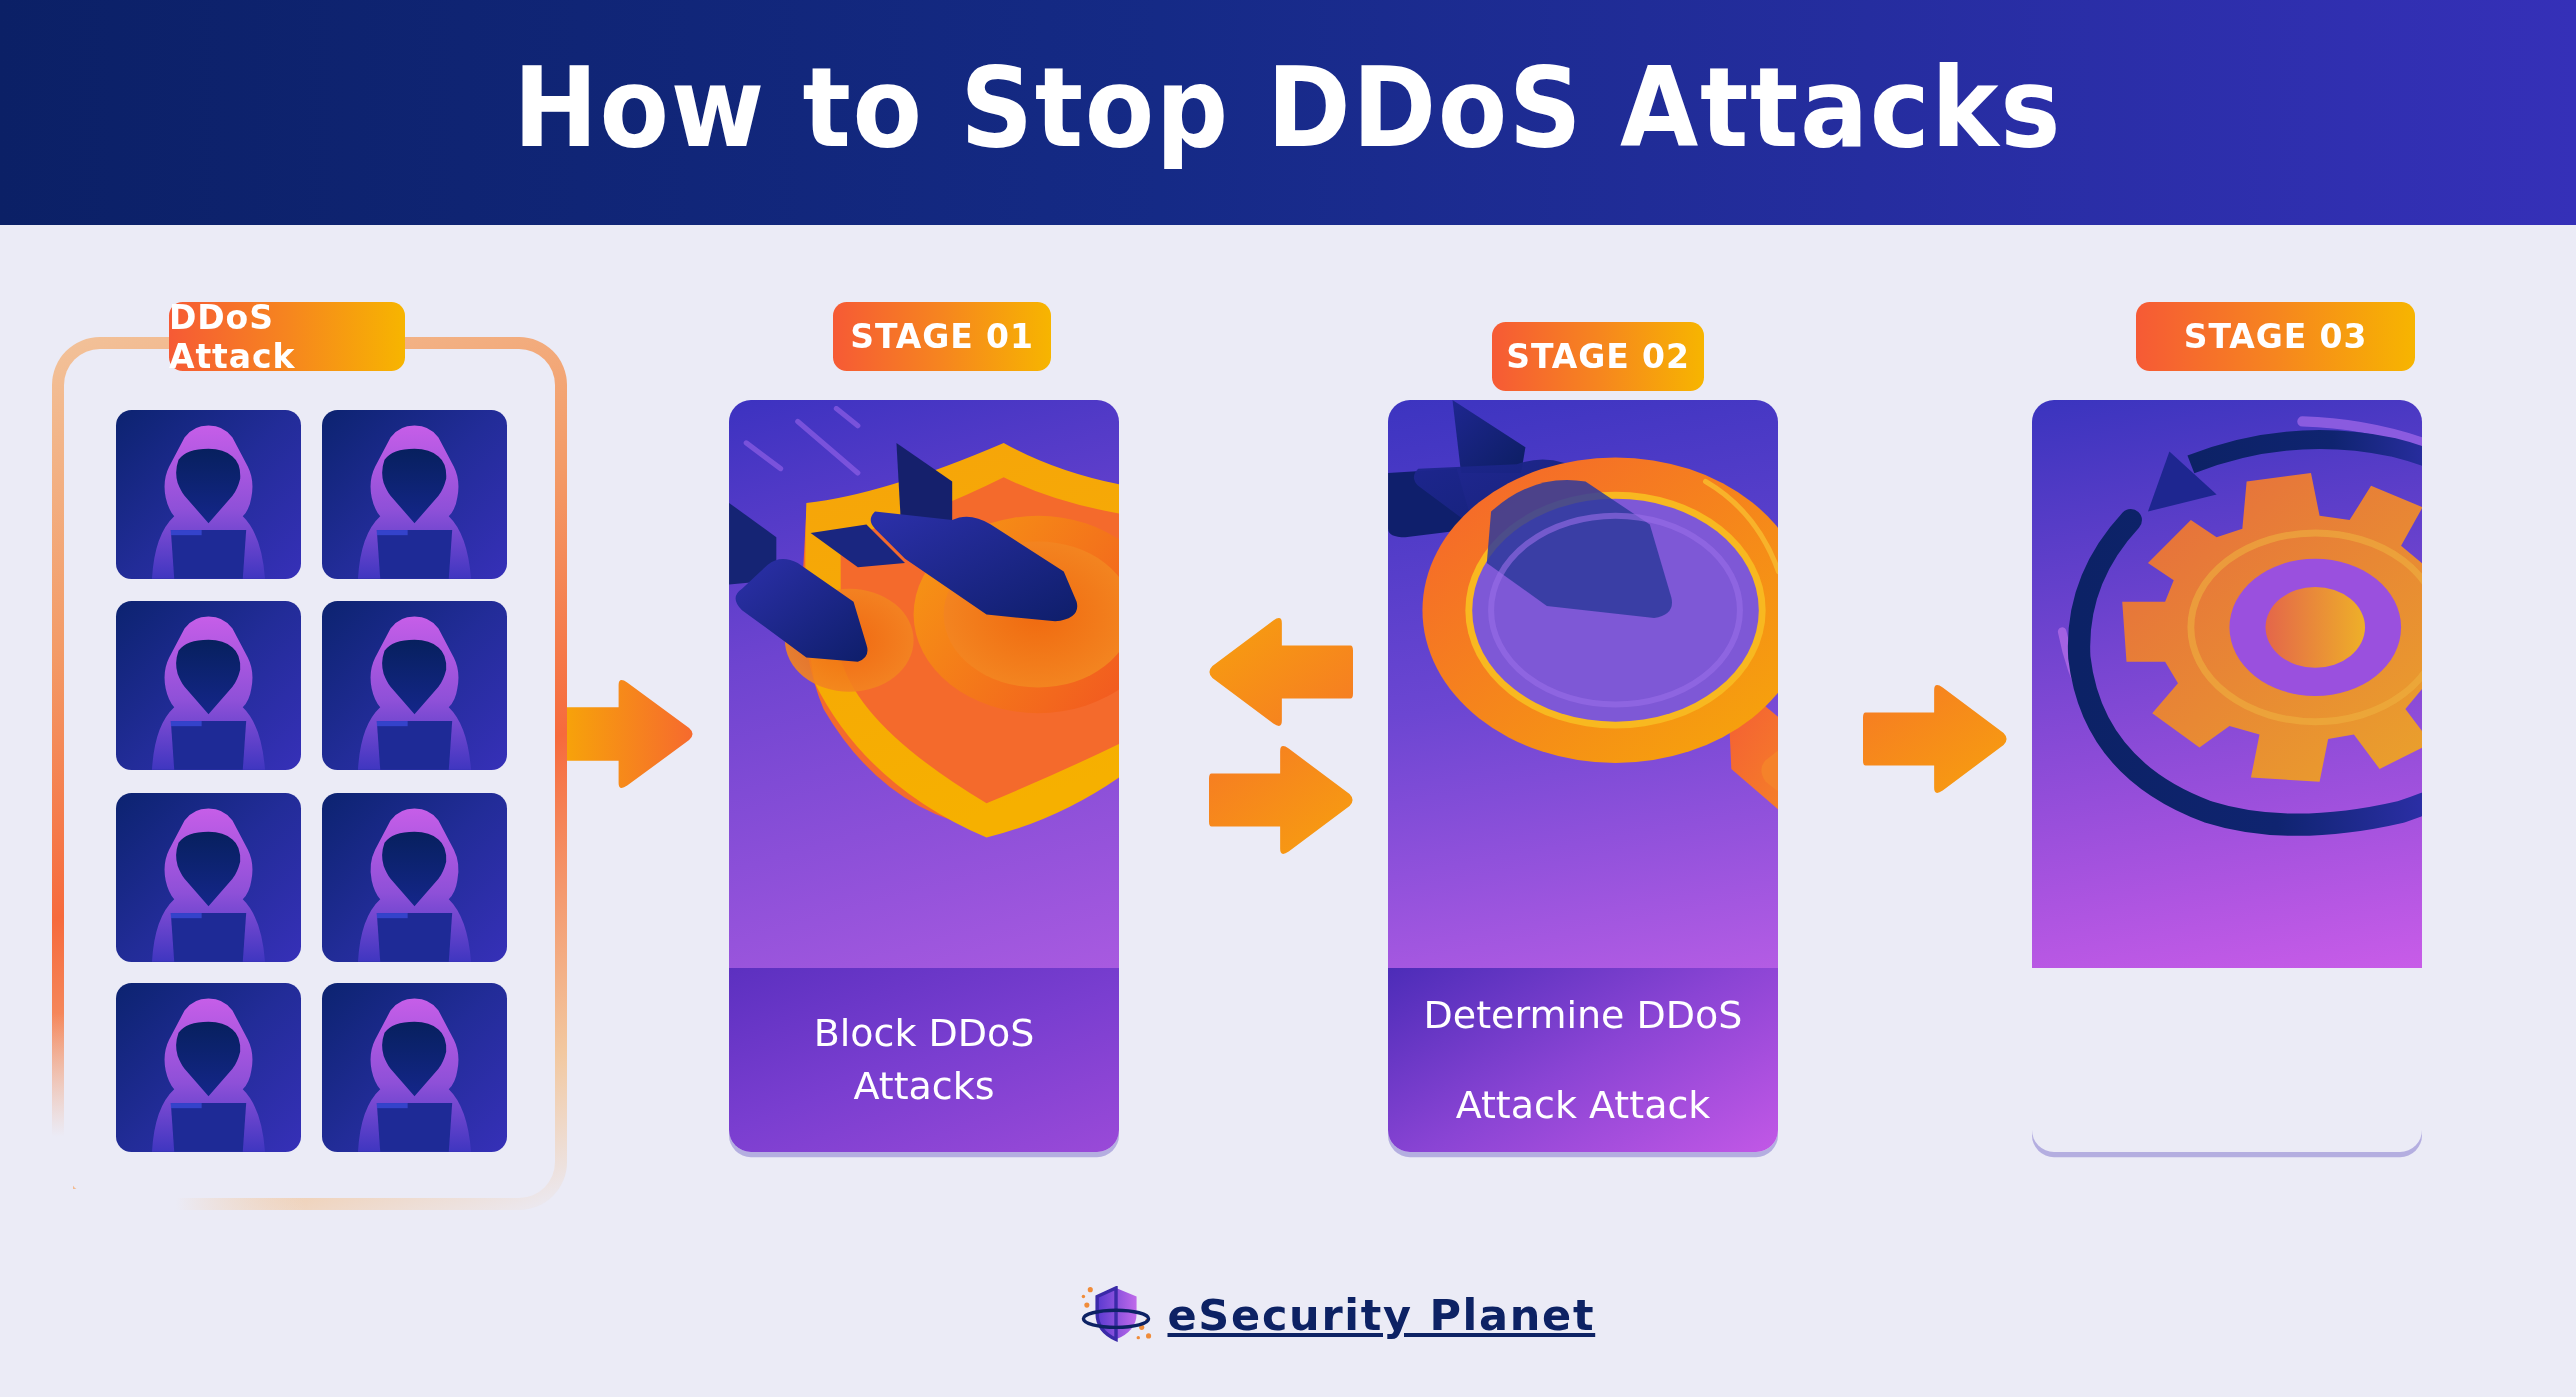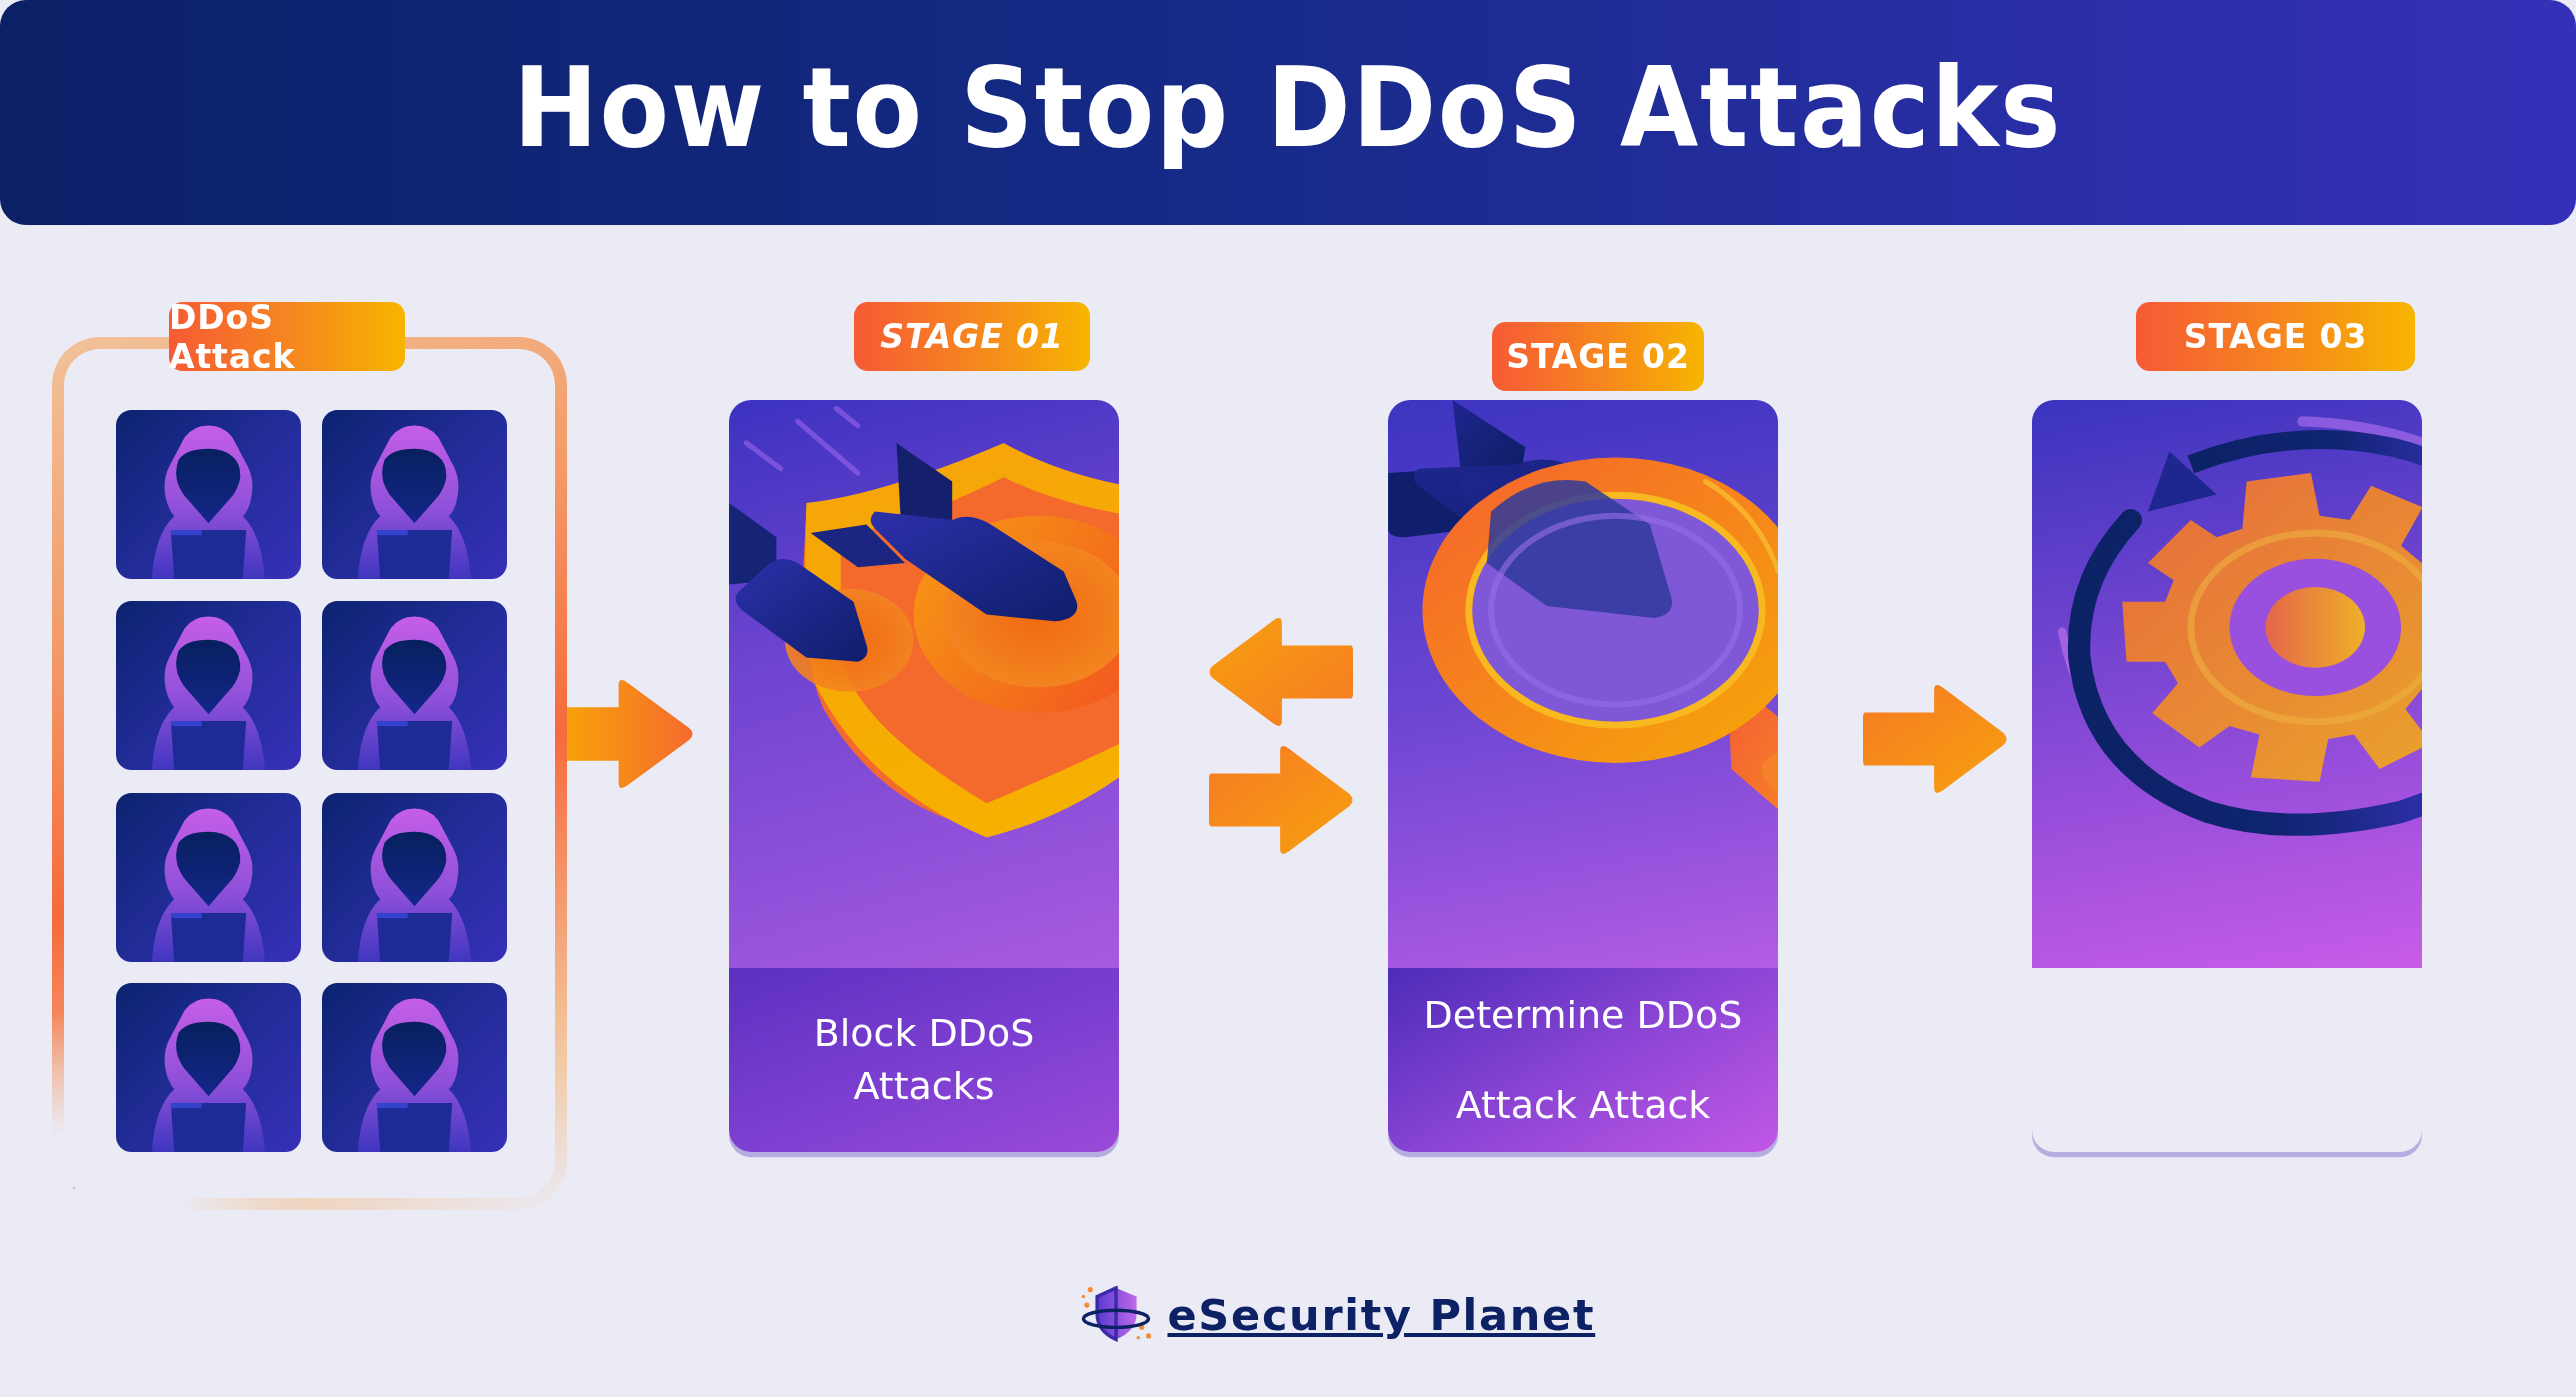--- a/index.html
+++ b/index.html
@@ -1,17 +1,17 @@
 <!DOCTYPE html>
 <html style="font-size:13.7px"><head>
 <meta charset="utf-8">
 <style>
   html,body{margin:0;padding:0;}
   body{width:2576px;height:1398px;position:relative;overflow:hidden;background:#ebebf6;font-family:"Liberation Sans","DejaVu Sans",sans-serif;}
-  .header{position:absolute;left:0;top:0;width:2576px;height:225px;background:linear-gradient(90deg,#0b2066 0%,#152a86 45%,#3530b8 100%);display:flex;align-items:center;justify-content:center;border-radius:26px;}
+  .header{position:absolute;left:0;top:0;width:2576px;height:225px;background:linear-gradient(90deg,#0b2066 0%,#152a86 45%,#3530b8 100%);display:flex;align-items:center;justify-content:center;}
   .title{color:#fff;font-family:"DejaVu Sans",sans-serif;font-weight:bold;font-size:110px;letter-spacing:1.7px;transform:scaleX(0.92);margin-top:-8.6px;}
   .pill{position:absolute;height:69px;border-radius:13.7px;background:linear-gradient(90deg,#f65a35 0%,#f6851f 50%,#f7b500 100%);color:#fff;font-family:"DejaVu Sans",sans-serif;font-weight:bold;font-size:33px;display:flex;align-items:center;justify-content:center;letter-spacing:0.9px;z-index:3;}
   .frame{position:absolute;left:52px;top:337px;width:515px;height:873px;box-sizing:border-box;border:12px solid transparent;border-radius:48px;
     background:linear-gradient(#ebebf6,#ebebf6) padding-box, linear-gradient(160deg,#f2c29a 0%,#f39a66 30%,#f66a3c 55%,#f2c8a0 85%, #ebebf6 100%) border-box;}
   .frame-mask-l{position:absolute;left:47px;top:1013px;width:26px;height:206px;background:linear-gradient(180deg,rgba(235,235,246,0),#ebebf6 60%);z-index:2;}
   .frame-mask-b{position:absolute;left:47px;top:1189px;width:258px;height:26px;background:linear-gradient(90deg,#ebebf6 50%,rgba(235,235,246,0));z-index:2;}
   .tile{position:absolute;width:185px;height:169px;border-radius:15.5px;background:linear-gradient(135deg,#0c2370 0%,#222c98 50%,#3630b8 100%);overflow:hidden;}
   .tile svg{position:absolute;left:0;top:0;width:185px;height:169px;}
   .card{position:absolute;top:400px;width:390px;height:752px;border-radius:22px;overflow:hidden;box-shadow:0 5.2px 0 #b4aee0;}
   .card-art{position:absolute;left:0;top:0;width:100%;height:568px;overflow:hidden;}
@@ -196,21 +196,21 @@
 <svg class="arrow" style="left:567px;top:678px;" width="129" height="112" viewBox="0 0 150 130">
   <defs>
       <linearGradient id="ga1" x1="0" x2="1">
         <stop offset="0" stop-color="#f7a20a"></stop>
         <stop offset="1" stop-color="#f66a2e"></stop>
       </linearGradient>
     </defs>
   <path d="M0 34 H60 V8 Q60 -2 70 5 L142 58 Q150 65 142 72 L70 125 Q60 132 60 122 V96 H0 Z" fill="url(#ga1)"></path>
 </svg>
 
-<div class="pill" style="left:854px;top:302px;width:236px;font-style:italic;">STAGE 01</div>
+<div class="pill" style="left:833px;top:302px;width:218px;">STAGE 01</div>
 <div class="card card1" style="left:729px;">
   <div class="card-art">
     <svg width="443" height="568" viewBox="0 0 516 662">
       <defs>
         <linearGradient id="sh1" x1="0" y1="0" x2="0.3" y2="1">
             <stop offset="0" stop-color="#f6a40a"></stop>
             <stop offset="1" stop-color="#f6b000"></stop>
           </linearGradient>
         <linearGradient id="sh2" x1="0" y1="0" x2="1" y2="0.6">
             <stop offset="0" stop-color="#f7a010"></stop>

